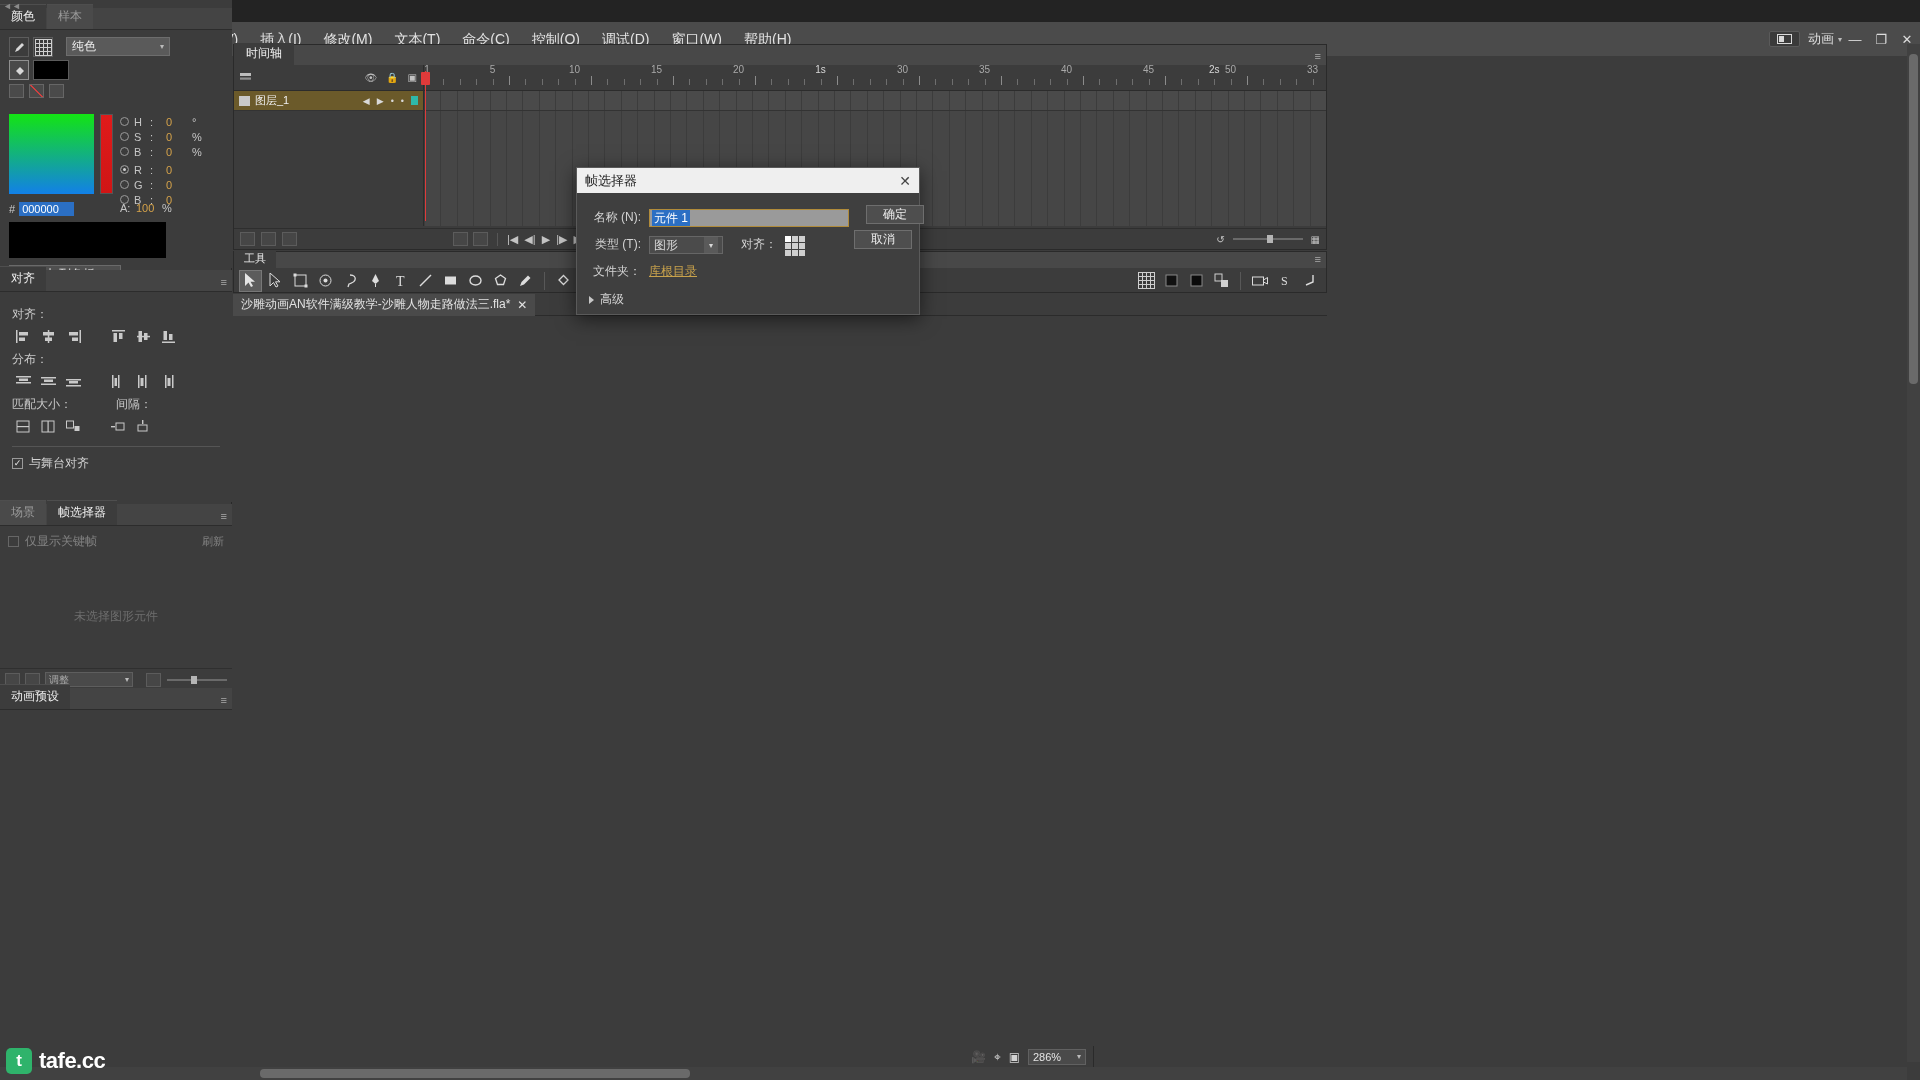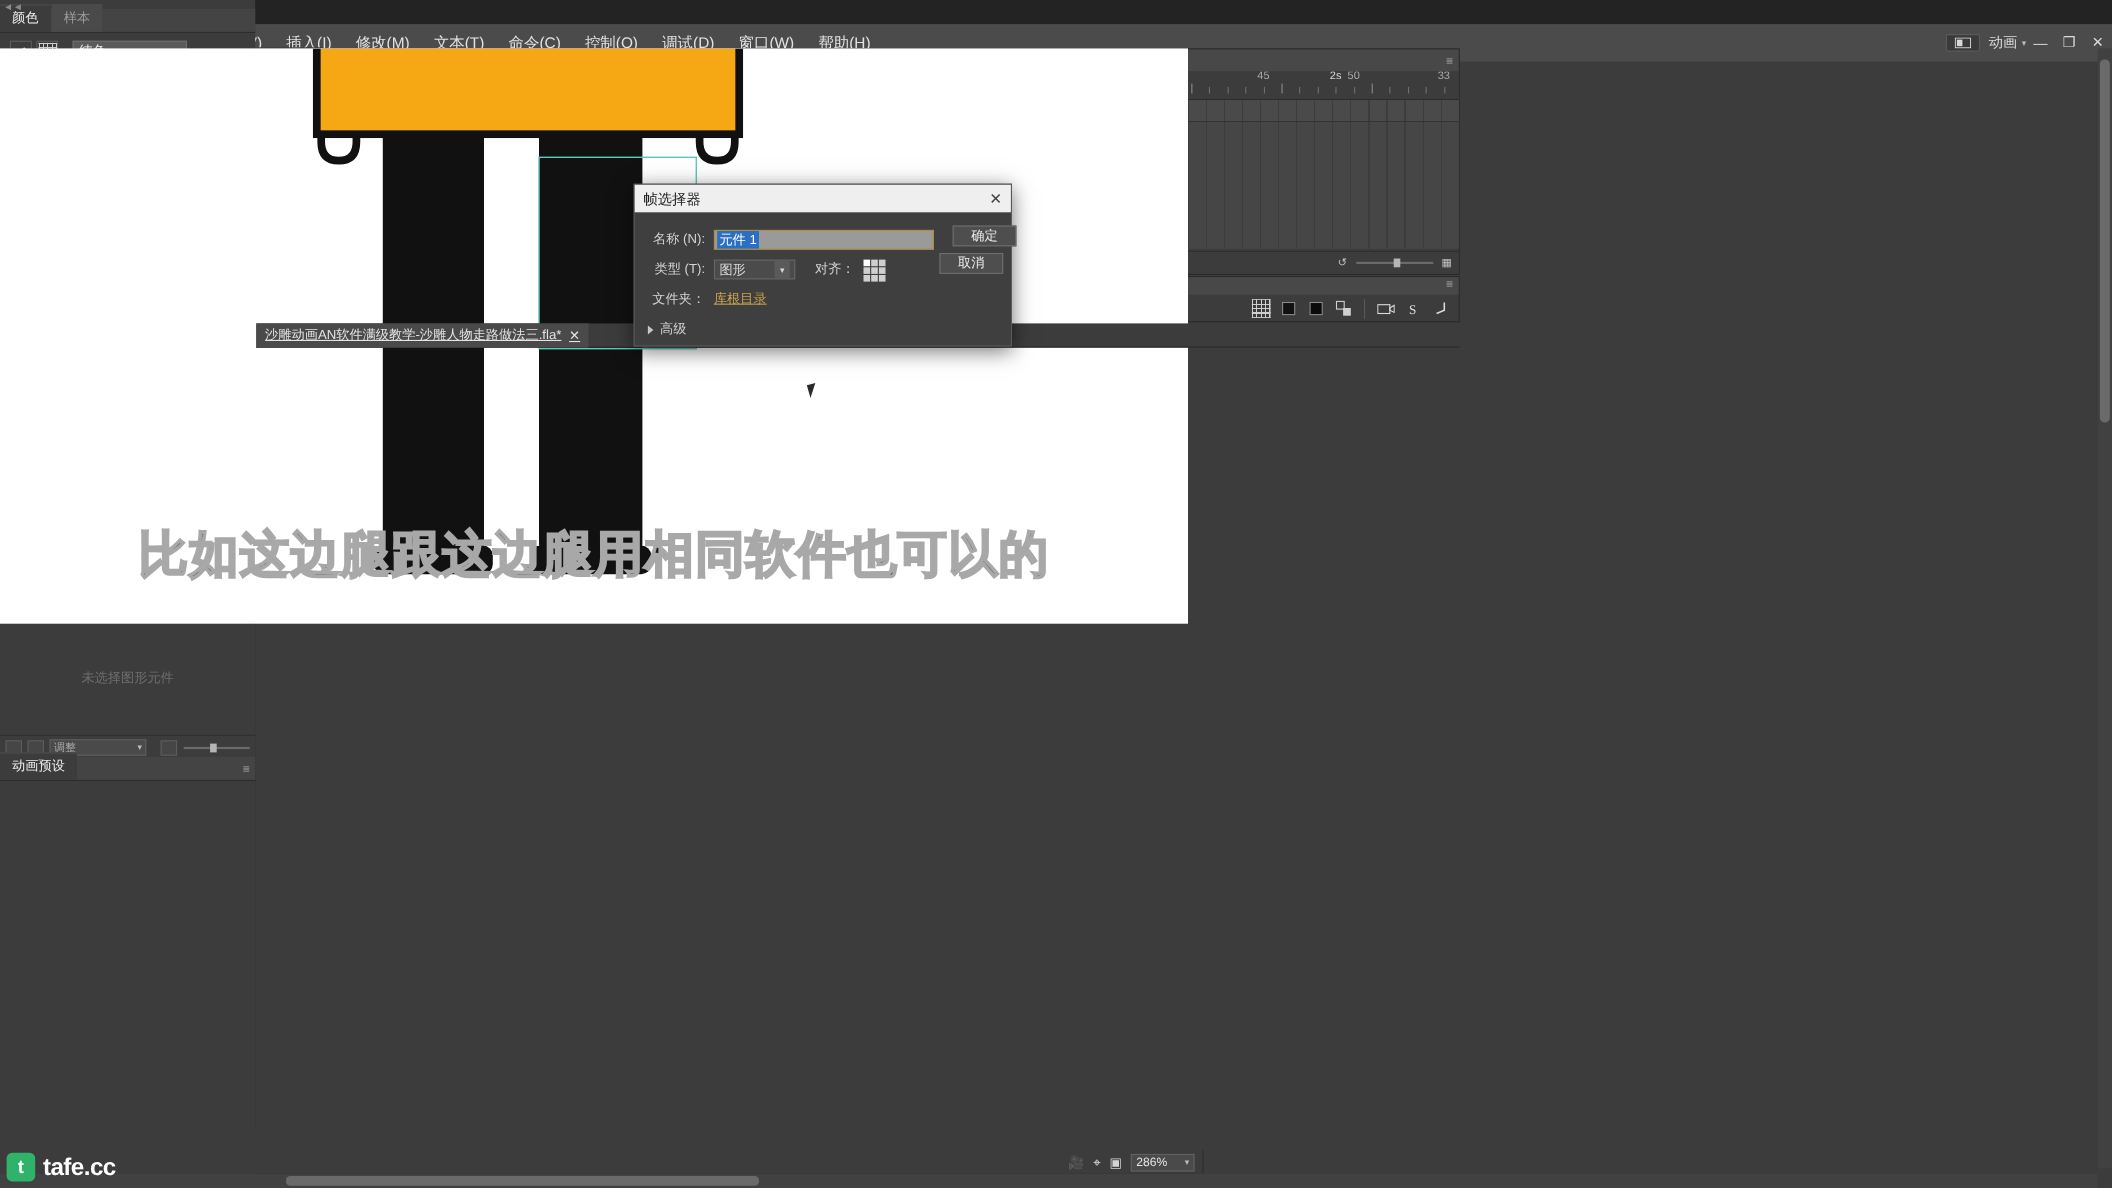--- a/index.html
+++ b/index.html
@@ -866,53 +866,31 @@
         <span>🎥</span>
         <span>⌖</span>
         <span>▣</span>
         <div class="zoom-sel">
           <span>286%</span>
           <span class="caret" style="margin-left:auto">▾</span>
         </div>
       </div>
     </div>
 
-    <div class="stage">
-
-      <svg width="1080" height="545" viewBox="0 0 1080 545" style="position:absolute;left:0;top:0">
-
-        <path d="M292 60 L292 85 Q292 102 308 102 Q324 102 324 85 L324 72" fill="none" stroke="#111" stroke-width="7"></path>
-
-        <path d="M668 60 L668 85 Q668 102 652 102 Q636 102 636 85 L636 72" fill="none" stroke="#111" stroke-width="7"></path>
-
-        <rect x="288" y="-40" width="384" height="118" fill="#f5a813" stroke="#111" stroke-width="7"></rect>
-
-        <path d="M348 78 L348 450 Q348 470 375 470 L418 470 Q440 470 440 450 L440 78 Z" fill="#111"></path>
-        <path d="M490 78 L490 450 Q490 470 518 470 L562 470 Q584 470 584 450 L584 78 Z" fill="#111"></path>
-
-        <rect x="340" y="452" width="108" height="26" rx="9" fill="#111"></rect>
-        <rect x="482" y="452" width="110" height="26" rx="9" fill="#111"></rect>
-
-        <rect x="490" y="99" width="143" height="174" fill="none" stroke="#5cc7bd" stroke-width="1.3"></rect>
-      </svg>
-
-      <div class="caption">比如这边腿跟这边腿用相同软件也可以的</div>
-      <div class="cursor"></div>
-    </div>
 
     <div class="stage-scroll-v">
         <div class="sc-thumb-v"></div>
       </div>
     <div class="stage-scroll-h">
         <div class="sc-thumb-h"></div>
       </div>
   </div>
 
   <div style="position:absolute; left:233px; top:294px; width:1094px; height:22px; background:#3c3c3c; border-bottom:1px solid #2b2b2b; display:flex; align-items:center; z-index:5">
-    <div style="background:#4a4a4a; height:22px; display:flex; align-items:center; padding:0 8px; gap:7px; font-size:12px; color:#e3e3e3;text-decoration:underline;">
+    <div style="background:#4a4a4a; height:22px; display:flex; align-items:center; padding:0 8px; gap:7px; font-size:12px; color:#e3e3e3;">
       <span>沙雕动画AN软件满级教学-沙雕人物走路做法三.fla*</span>
       <span>✕</span>
     </div>
   </div>
 
   <style>
     #stage-wrap .crumbbar { margin-top:22px; }
     #stage-wrap .stage { top:44px; height:523px; }
     #stage-wrap .stage-scroll-v { top:44px; }
   </style>

